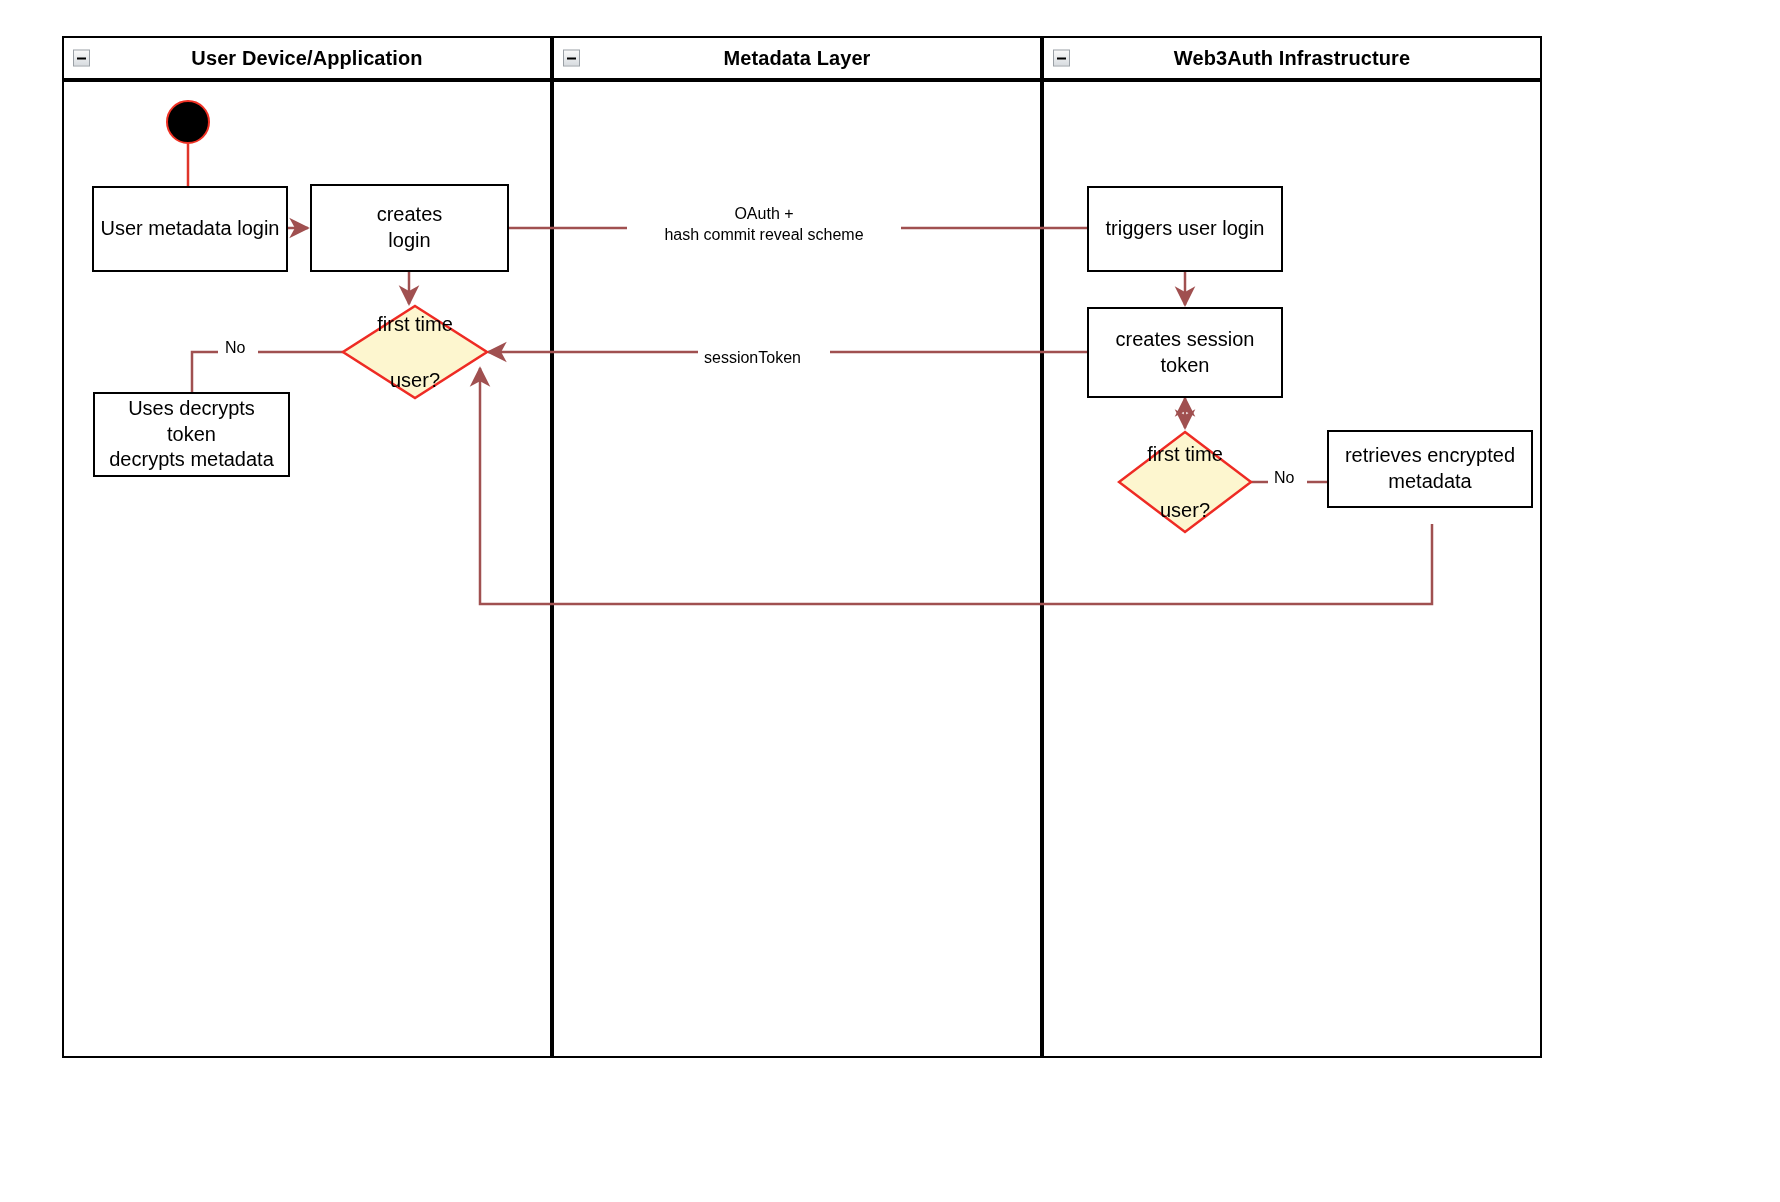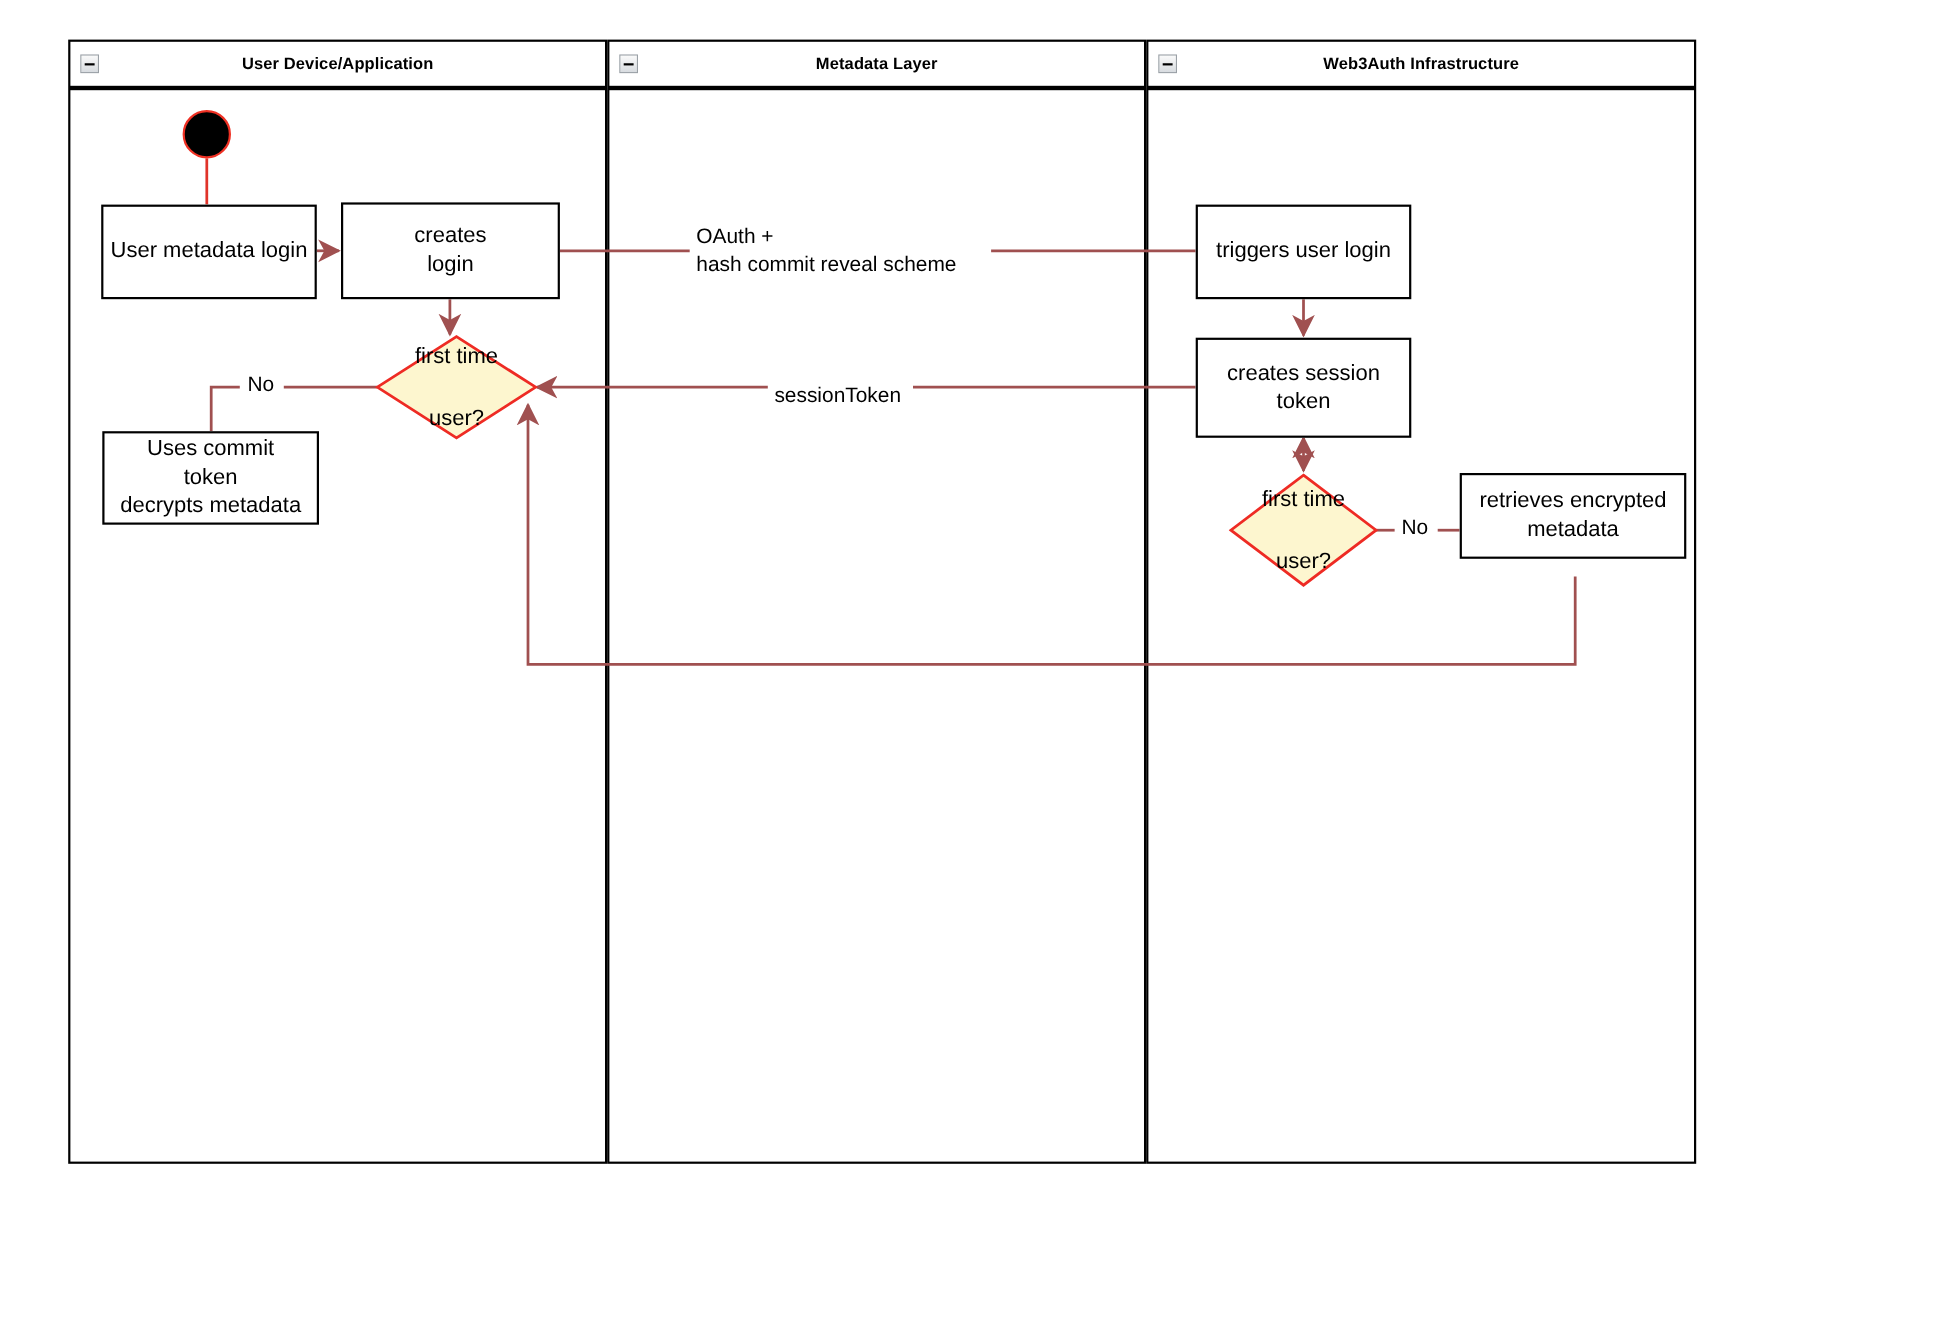--- a/index.html
+++ b/index.html
@@ -26,21 +26,21 @@
   .lane-header {
     position: absolute;
     box-sizing: border-box;
     border: 2px solid #000000;
     background: #ffffff;
     display: flex;
     align-items: center;
     justify-content: center;
   }
   .lane-title {
-    font-size: 15px;
+    font-size: 20px;
     font-weight: bold;
     color: #000000;
     letter-spacing: 0.1px;
     white-space: nowrap;
   }
   .collapse-icon {
     position: absolute;
     left: 9px;
     top: 50%;
     transform: translateY(-50%);
@@ -110,24 +110,25 @@
   #edges {
     position: absolute;
     left: 0;
     top: 0;
     width: 1780px;
     height: 1202px;
     z-index: 2;
   }
   .edge-label {
     position: absolute;
-    font-size: 19px;
+    font-size: 16px;
     color: #000000;
     background: #ffffff;
     padding: 0 6px;
+    text-align: center;
     line-height: 1.3;
     white-space: nowrap;
     z-index: 4;
   }
 </style>
 </head>
 <body>
 
 <div id="canvas">
 
@@ -199,21 +200,21 @@
     <svg width="148" height="96" viewBox="0 0 148 96" xmlns="http://www.w3.org/2000/svg">
       <polygon points="74,2 146,48 74,94 2,48" fill="#fdf6cf" stroke="#ee2b24" stroke-width="2.5"></polygon>
     </svg>
     <div class="decision-label">
       <span>first time</span>
       <span>user?</span>
     </div>
   </div>
 
   <div class="node-box" style="left:93px; top:392px; width:197px; height:85px; flex-direction:column;">
-    <span>Uses commit</span>
+    <span>Uses decrypts</span>
     <span>token</span>
     <span>decrypts metadata</span>
   </div>
 
   <div class="node-box" style="left:1087px; top:186px; width:196px; height:86px;">
     <span>triggers user login</span>
   </div>
 
   <div class="node-box" style="left:1087px; top:307px; width:196px; height:91px; flex-direction:column;">
     <span>creates session</span>

